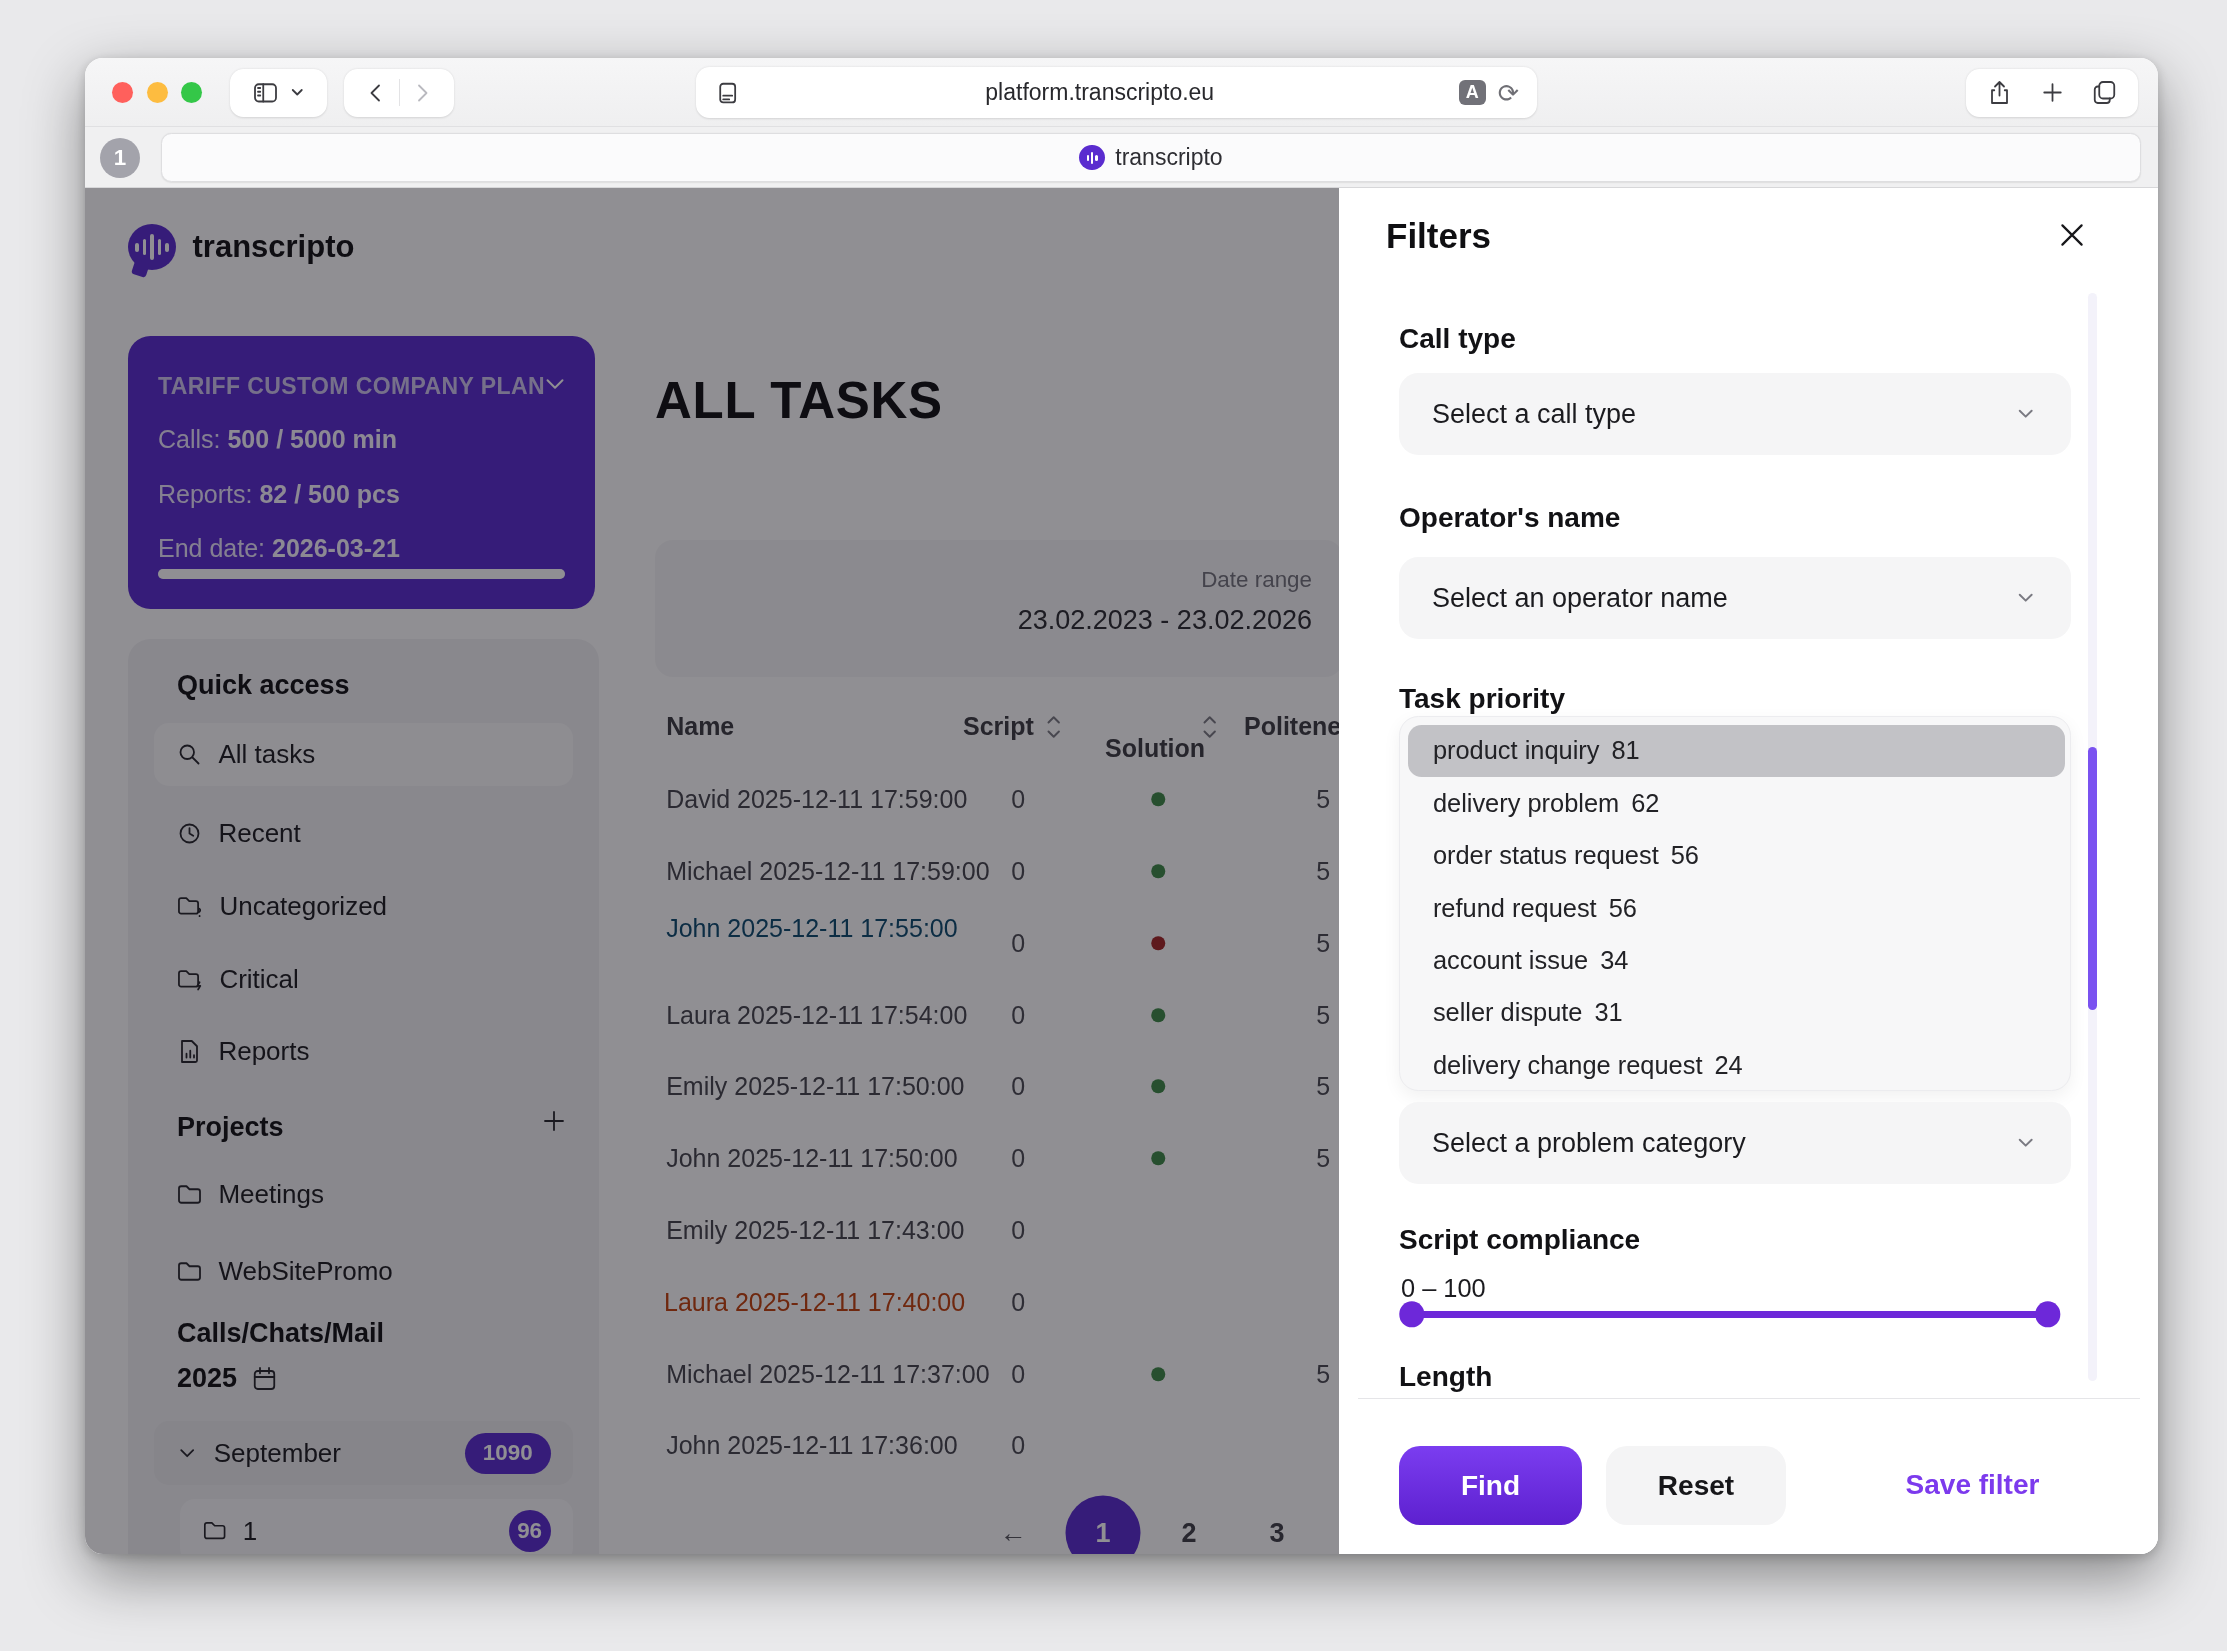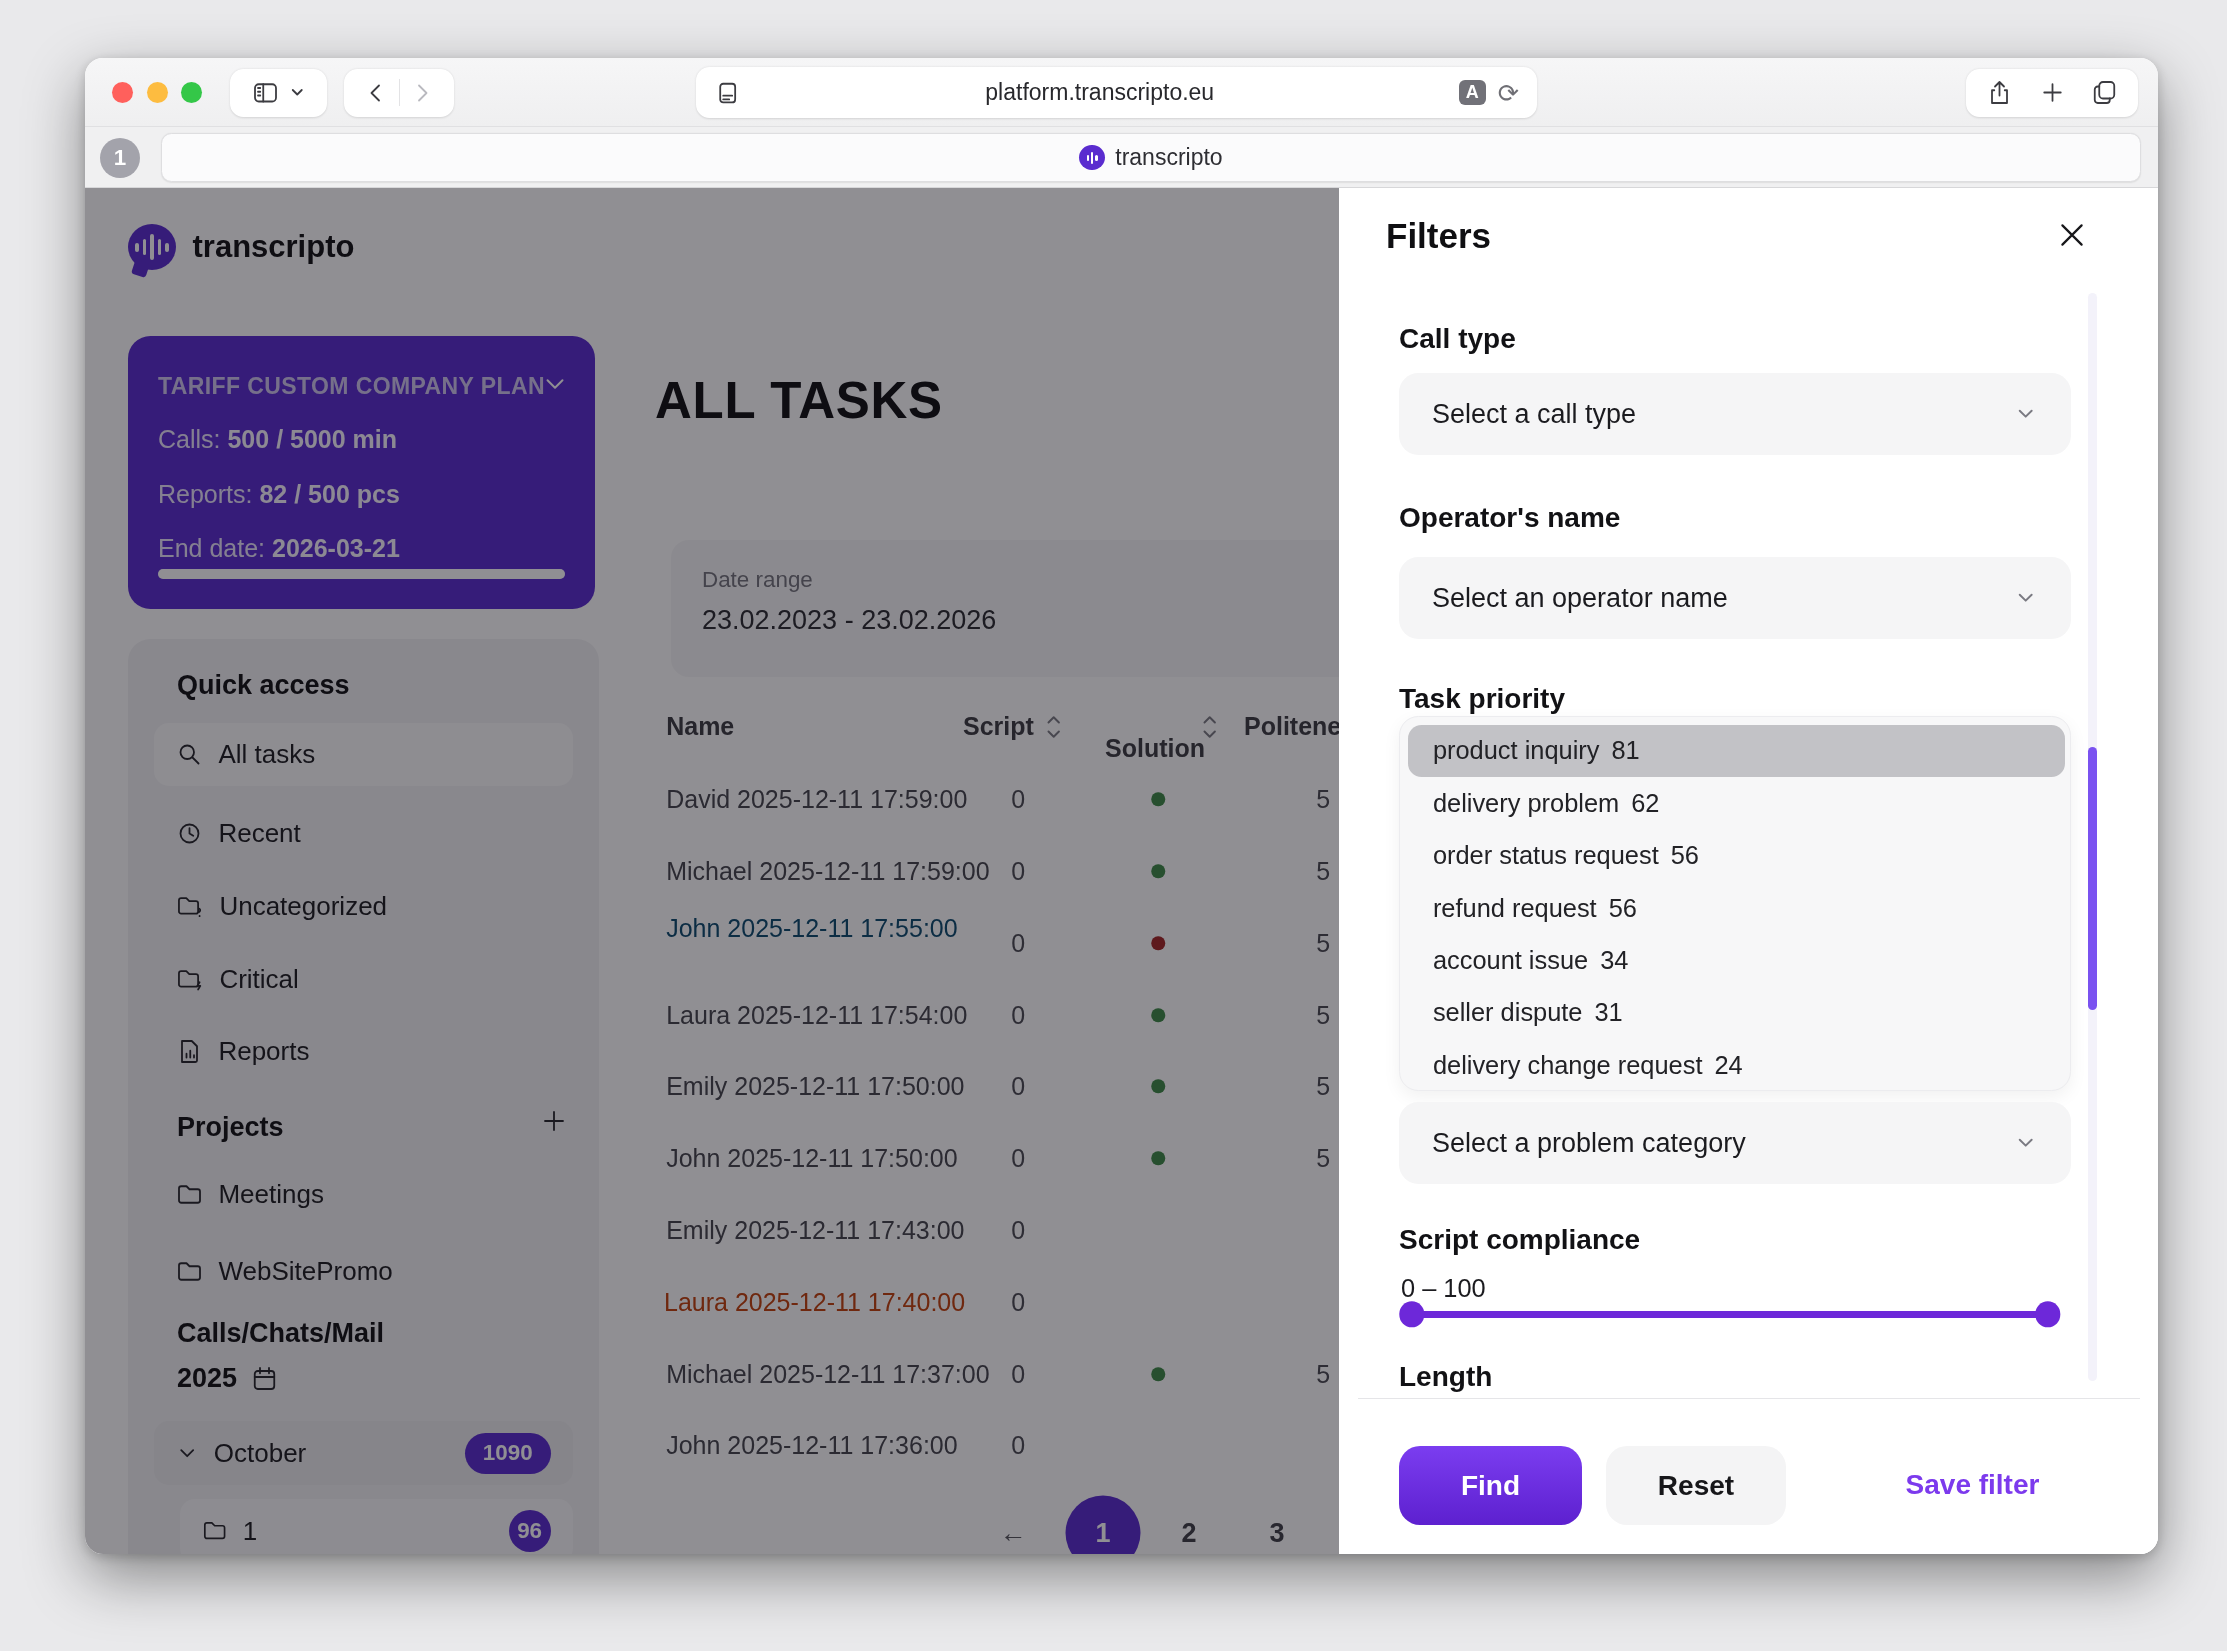--- a/index.html
+++ b/index.html
@@ -53,21 +53,21 @@
   .sic{stroke:#26262b;stroke-width:2.4;fill:none;stroke-linecap:round;stroke-linejoin:round;flex:0 0 auto;}
   .plus-btn{position:absolute;right:30px;}
   .badge{margin-left:auto;background:var(--brand);color:#fff;font-size:22.4px;font-weight:700;border-radius:21px;
     padding:7.5px 18px;}
   .badge.round{border-radius:50%;padding:0;width:42px;height:42px;display:flex;align-items:center;justify-content:center;}
   .srow.pillbg{background:#ececee;}
   .srow.nested{left:52px;width:393px;background:#fafafb;}
   
   .main{position:absolute;left:570px;top:0;width:684px;height:1366px;overflow:hidden;}
   .page-title{position:absolute;left:0;top:183px;font-size:51px;font-weight:700;letter-spacing:0.7px;color:#0f0f12;}
-  .datecard{position:absolute;left:16px;top:352px;width:688px;height:137px;background:#f6f6f7;border-radius:18px;padding:27px 31px;}
+  .datecard{position:absolute;left:0;top:352px;width:688px;height:137px;background:#f6f6f7;border-radius:18px;padding:27px 31px;text-align:right;}
   .datecard .lbl{font-size:22.4px;color:#74747c;}
   .datecard .val{font-size:27px;color:#2b2b30;margin-top:12px;font-weight:500;}
   .th{position:absolute;font-size:25px;font-weight:700;color:#3c3c42;white-space:nowrap;}
   .cell{position:absolute;font-size:25px;color:#4a4a52;white-space:nowrap;transform:translateY(-50%);}
   .dot{position:absolute;width:13.5px;height:13.5px;border-radius:50%;transform:translate(-50%,-50%);}
   .dot[data-dot="green"]{background:var(--green);}
   .dot[data-dot="red"]{background:var(--red);}
   .dot[data-dot="none"]{background:transparent;}
   .pg{position:absolute;font-size:27px;font-weight:700;color:#3f3f46;transform:translate(-50%,-50%);}
   .pg-circle{width:75px;height:75px;border-radius:50%;background:var(--brand);color:#fff;display:flex;
@@ -264,21 +264,21 @@
           <svg class="sic" width="27" height="27" viewBox="0 0 36 36">
               <rect x="5" y="8" width="26" height="24" rx="4"></rect>
               <path d="M5 16h26M12 4v7M24 4v7"></path>
             </svg>
         </div>
 
         <div class="srow pillbg" style="top:782px;height:64px;">
           <svg class="sic" width="22.4" height="22.4" viewBox="0 0 30 30">
               <path d="M7 11l8 8 8-8"></path>
             </svg>
-          <span>October</span>
+          <span>September</span>
           <span class="badge">1090</span>
         </div>
         <div class="srow nested" style="top:860px;height:64px;">
           <svg class="sic" width="25.4" height="25.4" viewBox="0 0 36 36">
               <path d="M4 10a3 3 0 0 1 3-3h7l4 4h11a3 3 0 0 1 3 3v12a3 3 0 0 1-3 3H7a3 3 0 0 1-3-3z"></path>
             </svg>
           <span>1</span>
           <span class="badge round">96</span>
         </div>
       </div>

